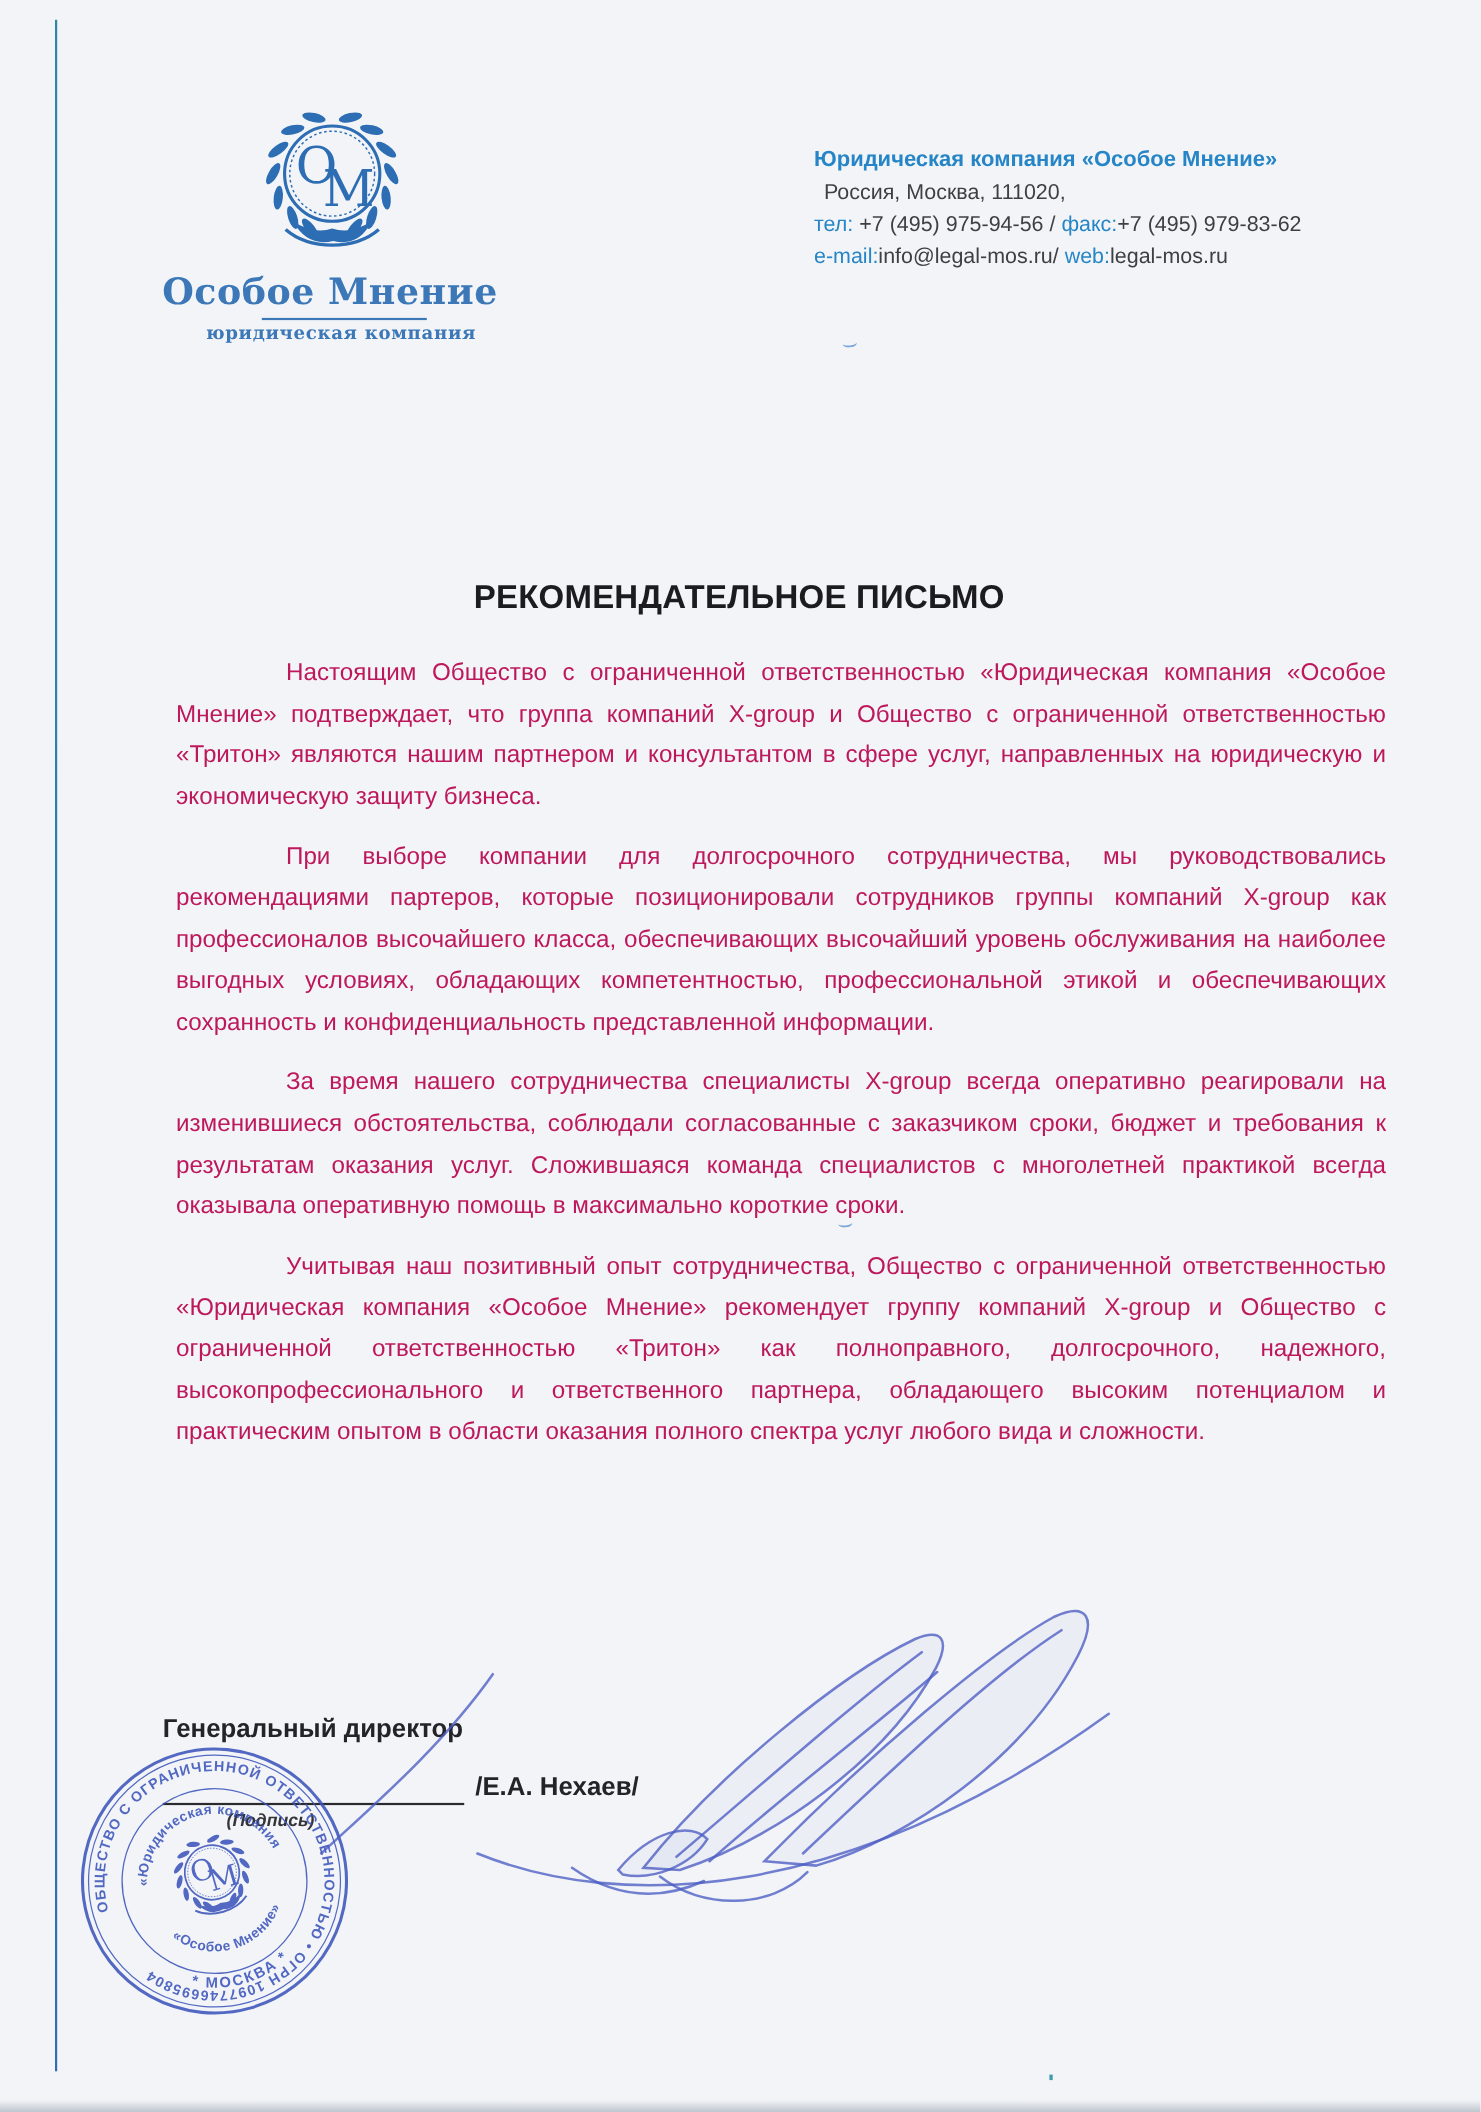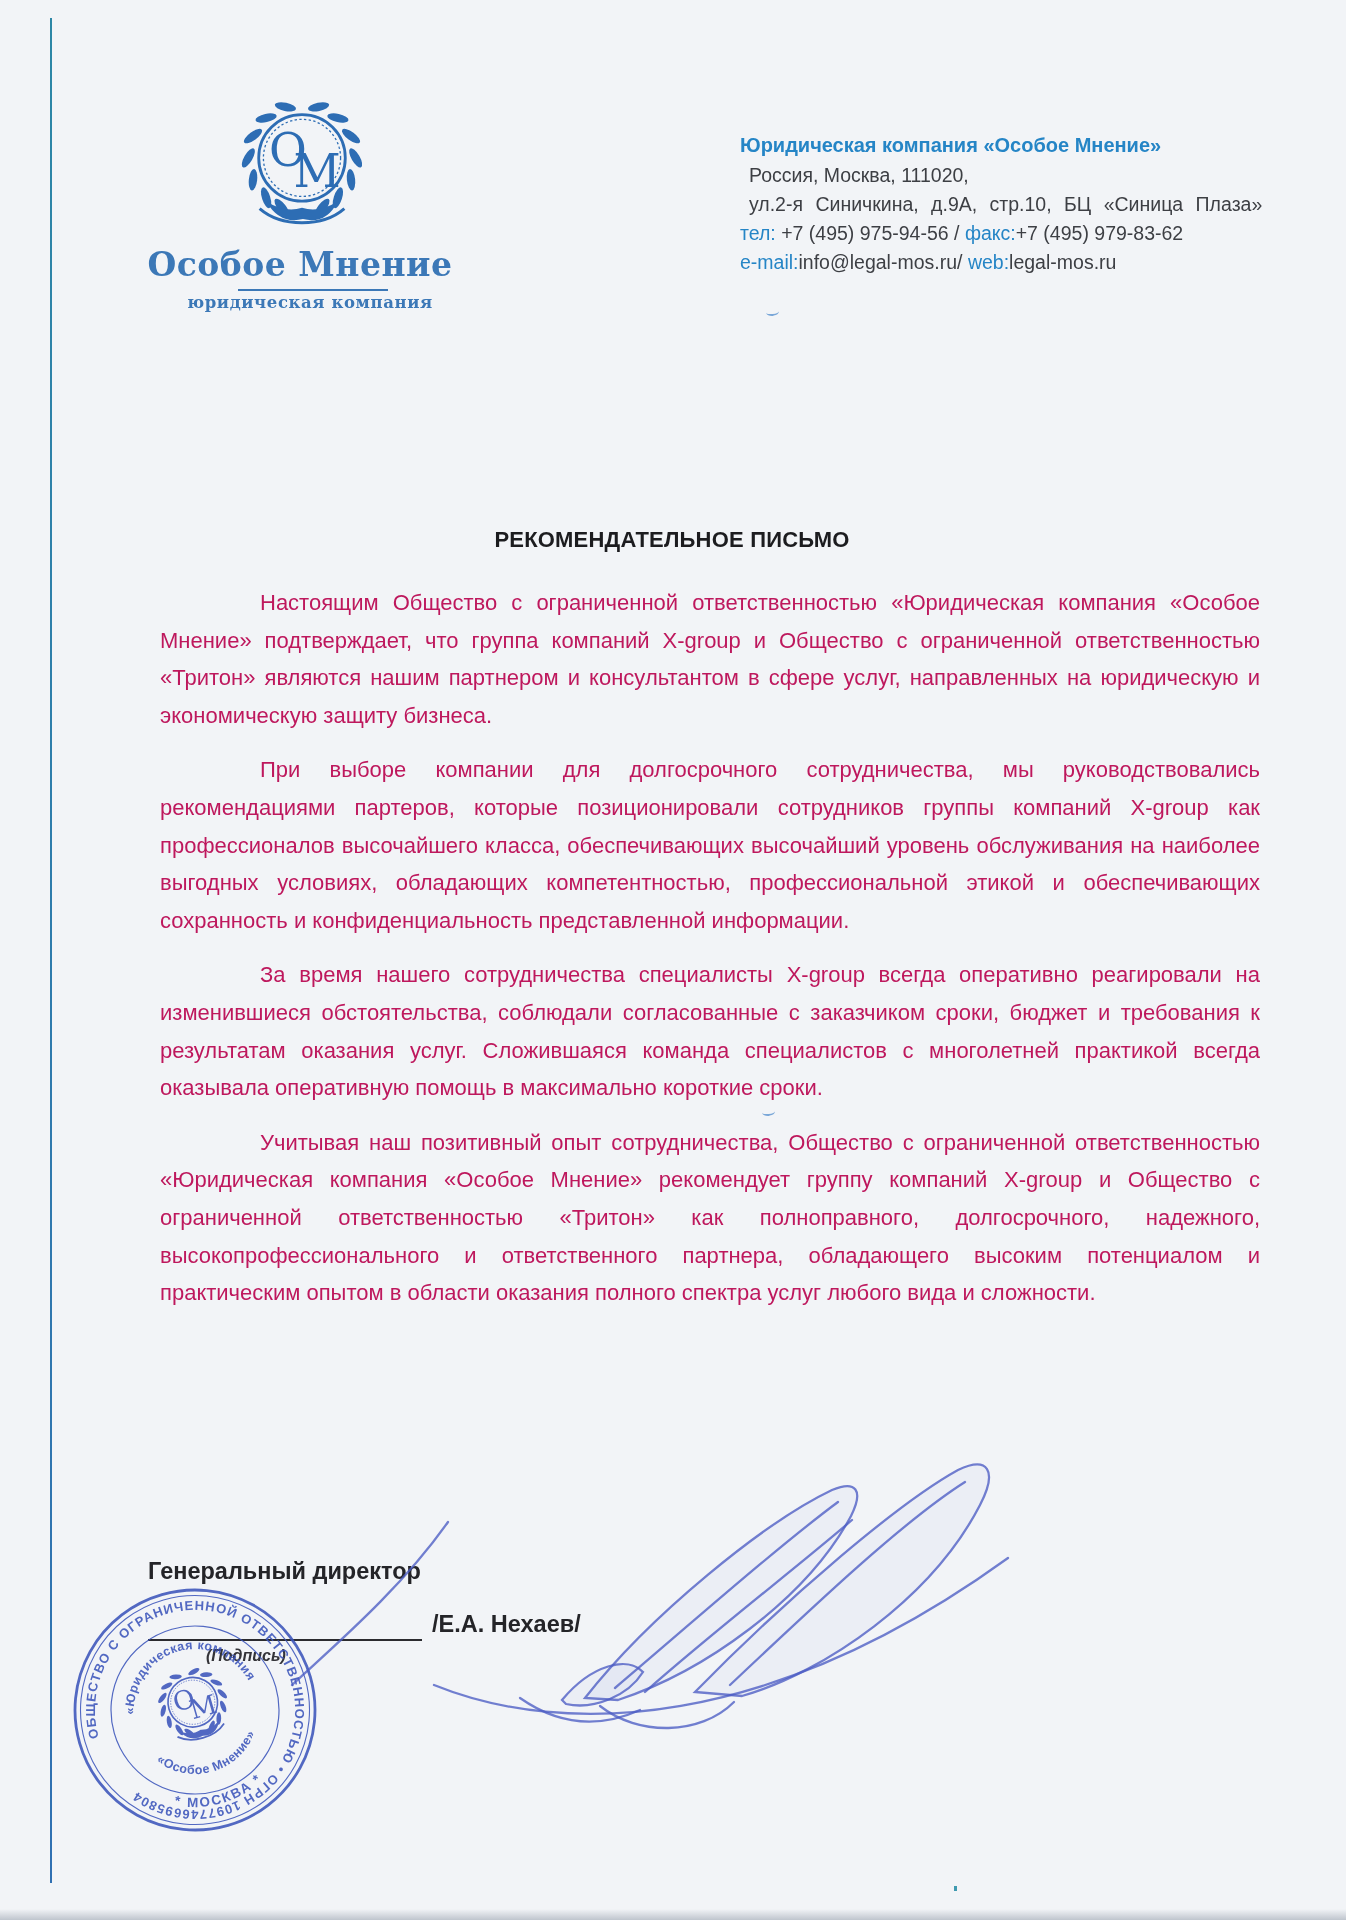--- a/index.html
+++ b/index.html
@@ -29,21 +29,21 @@
   
   .contact{position:absolute;left:740px;top:131px;width:530px;font-size:19.5px;line-height:29px;color:#3d3f44;}
   .contact .row{white-space:nowrap;}
   .c-title{font-weight:700;color:#2585c6;font-size:20px;margin-bottom:1px;}
   .c-ind{padding-left:9px;}
   .c-wide{word-spacing:7px;}
   .c-label{font-weight:400;color:#2585c6;}
   
   .letter{position:absolute;left:148px;top:527px;width:1112px;}
   .letter-title{margin:0 0 31px 0;text-align:center;transform:translateX(-32px);
-    font-size:22px;font-weight:700;color:#1c1c1f;letter-spacing:.2px;}
+    font-size:30px;font-weight:700;color:#1c1c1f;letter-spacing:.2px;}
   .letter p{margin:0 0 17px 12px;text-align:justify;text-indent:100px;
     font-size:22px;line-height:37.6px;color:#be185d;}
   
   .sig-title{position:absolute;left:148px;top:1558px;font-size:23.5px;font-weight:700;color:#242428;}
   .sig-rule{position:absolute;left:148px;top:1639px;width:274px;height:2px;background:#2b2b2f;}
   .sig-name{position:absolute;left:432px;top:1611px;font-size:23.5px;font-weight:700;color:#242428;}
   .sig-caption{position:absolute;left:206px;top:1647px;font-size:16px;font-weight:700;font-style:italic;color:#333338;}
   
   .stamp-svg{position:absolute;left:30px;top:1545px;width:340px;height:340px;color:#3c55bb;opacity:.88;}
   .pen-svg{position:absolute;left:0;top:1430px;width:1346px;height:490px;pointer-events:none;}
@@ -93,21 +93,20 @@
 <svg class="logo-svg" viewBox="0 0 260 170">
   <use href="#emblem" width="260" height="170"></use>
 </svg>
 <div class="logo-name">Особое Мнение</div>
 <div class="logo-underline"></div>
 <div class="logo-tagline">юридическая компания</div>
 
 <div class="contact">
   <div class="row c-title">Юридическая компания «Особое Мнение»</div>
   <div class="row c-ind">Россия, Москва, 111020,</div>
-  <div class="row c-ind c-wide">ул.2-я Синичкина, д.9А, стр.10, БЦ «Синица Плаза»</div>
   <div class="row">
     <span class="c-label">тел:</span>
     <span>+7 (495) 975-94-56</span>
     <span>/</span>
     <span class="c-label">факс:</span><span>+7 (495) 979-83-62</span>
   </div>
   <div class="row">
     <span class="c-label">e-mail:</span><span>info@legal-mos.ru/</span>
     <span class="c-label">web:</span><span>legal-mos.ru</span>
   </div>

